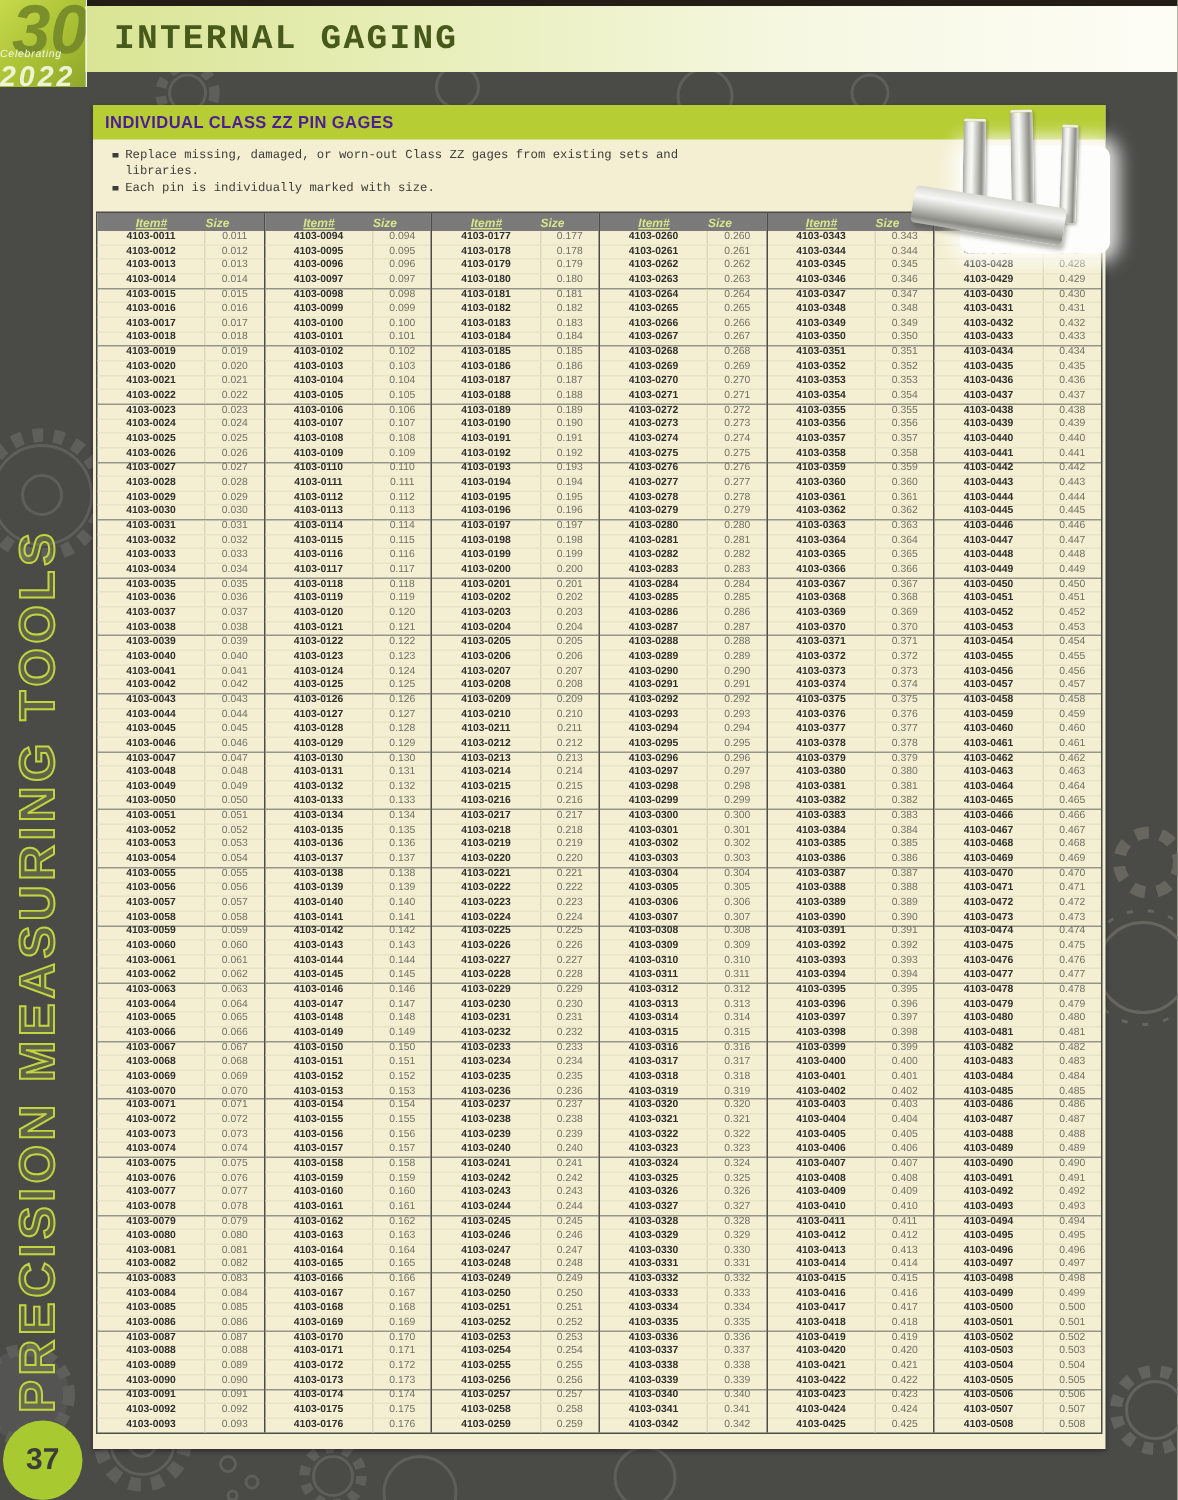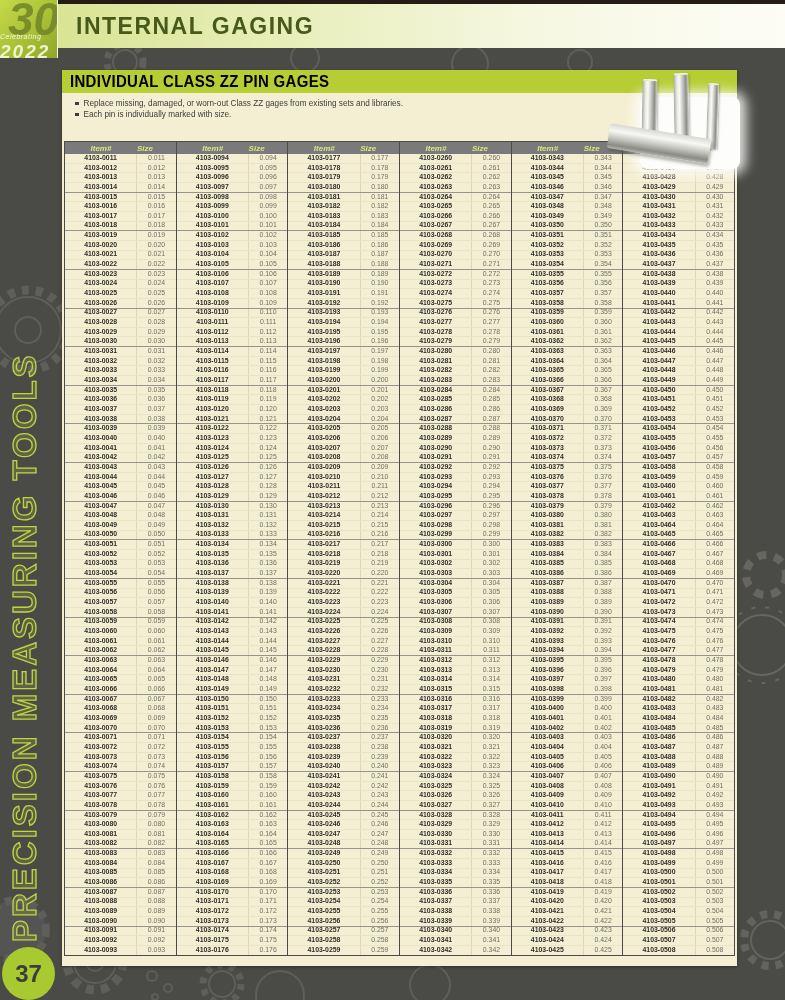--- a/index.html
+++ b/index.html
@@ -11,21 +11,21 @@
   }
   .gears{position:absolute;left:0;top:0;z-index:0;}
 
   
   .topline{position:absolute;left:0;top:0;width:785px;height:4px;background:#241d15;z-index:3;}
 
   
   .header-bar{
     position:absolute;left:0;top:4px;width:785px;height:44px;z-index:2;
     background:linear-gradient(90deg,#d5e28a 0%,#e7eeb8 35%,#f6f8e3 70%,#fdfdf6 100%);
-    display:flex;align-items:center;
+    display:flex;align-items:center;font-family:Liberation Mono, monospace;
   }
   .header-bar h1{
     margin:0 0 0 76px;font-size:23px;font-weight:bold;letter-spacing:1.5px;
     color:#47591b;
   }
 
   
   .logo{
     position:absolute;left:0;top:0;width:57px;height:58px;z-index:4;
     background:linear-gradient(135deg,#c6da4a 0%,#a9c034 55%,#8fa62b 100%);
@@ -44,36 +44,36 @@
     width:615px;white-space:nowrap;
     font-size:33px;font-weight:bold;letter-spacing:3px;
     color:rgba(196,215,74,0.18);
     -webkit-text-stroke:1.3px #c2d440;
   }
 
   
   .page-badge{
     position:absolute;left:2px;top:947px;width:53px;height:53px;border-radius:50%;
     background:#a8c92f;z-index:5;display:flex;align-items:center;justify-content:center;
-    font-size:24px;font-weight:bold;color:#3d3d3a;
+    font-size:20px;font-weight:bold;color:#3d3d3a;
   }
 
   
   .content{
     position:absolute;left:62px;top:70px;width:675px;height:896px;z-index:1;
     background:#f4efd2;box-shadow:0 1px 3px rgba(0,0,0,.4);
   }
   .section-bar{
     height:23px;background:#b6cd33;display:flex;align-items:center;
   }
   .section-bar h2{
-    margin:0 0 0 8px;font-size:15px;font-weight:bold;letter-spacing:.3px;color:#000000;
+    margin:0 0 0 8px;font-size:11px;font-weight:bold;letter-spacing:.3px;color:#4c1d95;
     transform:scaleY(1.05);
   }
-  .bullets-panel{height:48px;position:relative;font-size:8.2px;color:#3c3c38;}
+  .bullets-panel{height:48px;position:relative;font-size:8.2px;color:#3c3c38;font-family:Liberation Mono, monospace;}
   ul.bullets{list-style:none;margin:5px 0 0 0;padding:0;}
   ul.bullets li{display:flex;align-items:flex-start;line-height:11px;}
   ul.bullets .sq{width:3.5px;height:3.5px;background:#3c3c38;margin:3.5px 5px 0 0;flex:none;}
   .bullets-left{position:absolute;left:13px;top:0;width:390px;}
   .bullets-right{position:absolute;left:408px;top:0;width:190px;}
 
   
   .pins{position:absolute;left:546px;top:-24px;width:134px;height:102px;z-index:6;}
   .pins .patch{
     position:absolute;left:32px;top:28px;width:100px;height:72px;background:#fdfdfb;
@@ -95,21 +95,21 @@
   .gage-table{
     margin:0 2px 0 2px;display:flex;
     border:1px solid #4c4c48;background:#f4efd2;
   }
   .tcol{flex:1;display:flex;flex-direction:column;border-left:1px solid #4c4c48;}
   .tcol:first-child{border-left:none;}
   .thead{
     height:12px;background:#7a7a7a;display:flex;align-items:center;
     font-size:8px;font-weight:bold;font-style:italic;color:#d9e58b;
   }
-  .thead .hi{flex:13;text-align:center;}
+  .thead .hi{flex:13;text-align:center;text-decoration:underline;}
   .thead .hs{flex:7;text-align:left;}
   .trow{
     height:9.66px;display:flex;align-items:center;box-sizing:border-box;
     border-bottom:1px solid #e9e4c5;font-size:6.9px;line-height:1;
   }
   .trow.g{border-bottom:1px solid #95958a;}
   .trow:last-child{border-bottom:none;}
   .trow .ti{flex:13;text-align:center;font-weight:bold;color:#2e2e2c;border-right:1px solid #ddd7b4;align-self:stretch;display:flex;align-items:center;justify-content:center;}
   .trow .ts{flex:7;text-align:center;color:#6f6f63;}
 </style>

